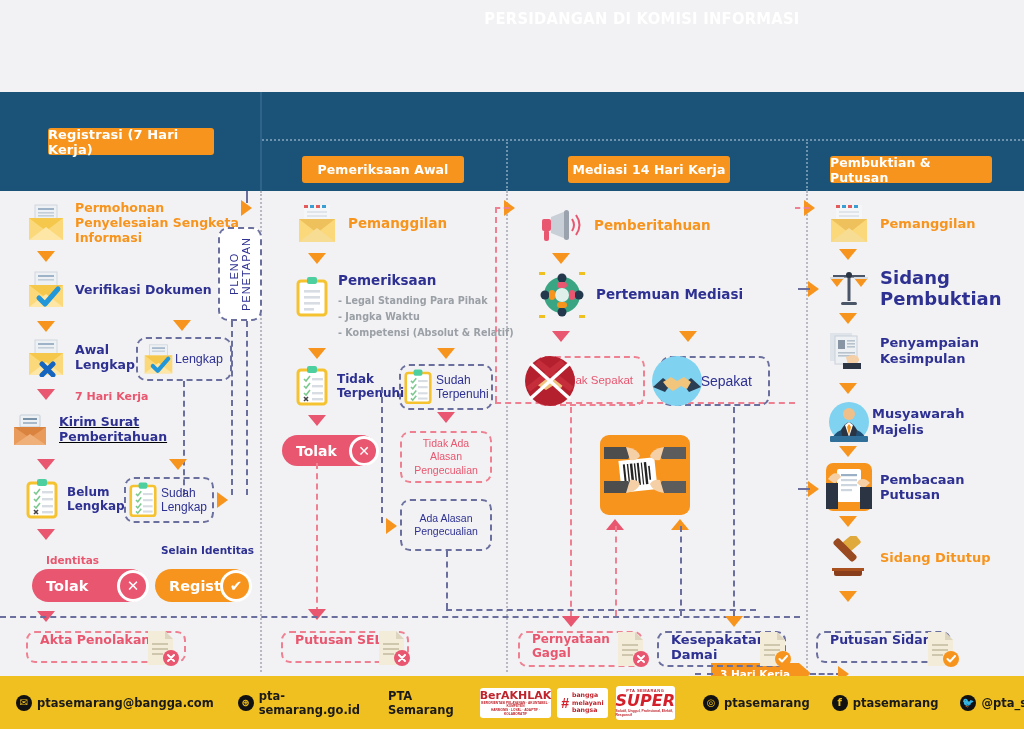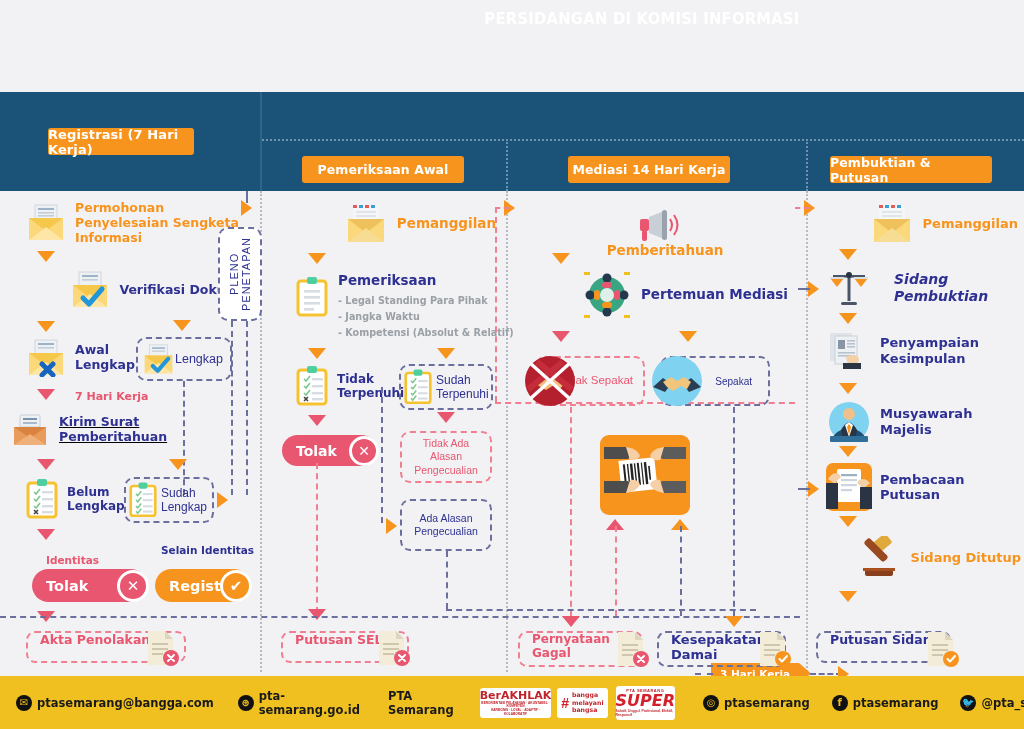--- a/index.html
+++ b/index.html
@@ -51,40 +51,40 @@
   .band-vdiv.v1 { left: 506px; }
   .band-vdiv.v2 { left: 806px; }
   .band-vdiv.v0 { left: 260px; top: 92px; height: 99px; border-left: 2px solid #2f648a; }
 
   .pill {
     position: absolute; background: #f7941d; color: #fff;
     font-weight: bold; font-size: 12.5px; border-radius: 3px;
     display: flex; align-items: center; justify-content: center;
     font-family: "DejaVu Sans", sans-serif; letter-spacing: 0.1px;
   }
-  .pill.p0 { left: 48px; top: 128px; width: 146px; height: 27px; font-size: 13px; }
+  .pill.p0 { left: 48px; top: 128px; width: 166px; height: 27px; font-size: 13px; }
   .pill.p1 { left: 302px; top: 156px; width: 162px; height: 27px; }
   .pill.p2 { left: 568px; top: 156px; width: 162px; height: 27px; }
   .pill.p3 { left: 830px; top: 156px; width: 162px; height: 27px; }
 
   
   .canvas {
     position: absolute; left: 0; top: 191px; width: 1024px; height: 481px;
     background: #f2f2f4;
   }
   .coldiv {
     position: absolute; top: 0; height: 481px; width: 0;
     border-left: 2px dotted #b9b9c4;
   }
   .coldiv.c1 { left: 260px; }
   .coldiv.c2 { left: 506px; }
   .coldiv.c3 { left: 806px; }
 
   
-  .node { position: absolute; display: flex; align-items: center; justify-content: flex-end; }
+  .node { position: absolute; display: flex; align-items: center; }
   .node .label {
     font-weight: bold; line-height: 1.18; font-family: "DejaVu Sans", sans-serif;
   }
   .lbl-orange { color: #f7941d; }
   .lbl-navy  { color: #2e3192; }
   .lbl-pink  { color: #e8566f; }
 
   
   .tri { position: absolute; width: 0; height: 0; border-left: 9px solid transparent; border-right: 9px solid transparent; }
   .tri.down { border-top: 11px solid #f7941d; }
@@ -429,21 +429,21 @@
         <circle cx="31" cy="31" r="8" fill="#e8566f"></circle>
         <path d="M28 28 l6 6 M34 28 l-6 6" stroke="#fff" stroke-width="2" stroke-linecap="round"></path>
       </svg>
     </span>
 
     <div class="tri right" style="left:504px; top:9px;"></div>
     <div class="ln h" style="left:495px; top:16px; width:14px; border-top:2px dashed #ef8091;"></div>
     <div class="ln v" style="left:495px; top:16px; height:195px; border-left:2px dashed #ef8091;"></div>
     <div class="ln h" style="left:495px; top:211px; width:300px; border-top:2px dashed #ef8091;"></div>
 
-    <div class="node" style="left:540px; top:18px; width:240px;flex-direction:column;">
+    <div class="node" style="left:540px; top:18px; width:240px;">
       <span class="ico" style="width:44px;height:34px;">
         <svg width="44" height="34" viewBox="0 0 44 34">
           <rect x="2" y="10" width="9" height="12" rx="2" fill="#e8566f"></rect>
           <rect x="4" y="21" width="5" height="11" rx="2" fill="#e8566f"></rect>
           <path d="M11 8 L26 2 L26 30 L11 24 Z" fill="#c9cfd6"></path>
           <rect x="24" y="1" width="5" height="30" rx="2.5" fill="#9aa3ad"></rect>
           <path d="M32 10 q4 6 0 12" stroke="#e8566f" stroke-width="2" fill="none"></path>
           <path d="M36 6 q7 10 0 20" stroke="#e8566f" stroke-width="2" fill="none"></path>
         </svg>
       </span>
@@ -484,21 +484,21 @@
         <circle cx="28" cy="28" r="25" fill="#b5202f"></circle>
         <path d="M13 30 l8 -5 l7 4 l8 -5 l7 5 l-4 6 l-7 -3 l-8 5 l-7 -4 z" fill="#f0c07a"></path>
         <path d="M6 18 h44 v6 h-44 z" fill="#c62d3b" transform="rotate(38 28 28)"></path>
         <path d="M6 18 h44 v6 h-44 z" fill="#c62d3b" transform="rotate(-38 28 28)"></path>
         <path d="M8 10 L48 46" stroke="#fff" stroke-width="3.5"></path>
         <path d="M48 10 L8 46" stroke="#fff" stroke-width="3.5"></path>
       </svg>
     </span>
 
     <div class="dbox navy" style="left:660px; top:165px; width:110px; height:50px; justify-content:flex-end; padding-right:16px;">
-      <span class="label lbl-navy" style="font-size:10px;">Sepakat</span>
+      <span class="label lbl-navy" style="font-size:14px;">Sepakat</span>
     </div>
     <span class="ico" style="position:absolute; left:649px; top:162px;">
       <svg width="56" height="56" viewBox="0 0 56 56">
         <circle cx="28" cy="28" r="25" fill="#7fd2f0"></circle>
         <path d="M4 34 l10 -9 l8 6 l-6 8 z" fill="#2a3d53"></path>
         <path d="M52 34 l-10 -9 l-8 6 l6 8 z" fill="#2a3d53"></path>
         <path d="M14 29 l8 -5 l6 4 l7 -4 l7 5 l-4 7 l-6 -3 l-8 5 l-6 -4 z" fill="#f2c57c"></path>
       </svg>
     </span>
 
@@ -605,21 +605,21 @@
           <rect x="19.5" y="6" width="3" height="28" fill="#4a5568"></rect>
           <rect x="5" y="8" width="32" height="2.6" fill="#4a5568"></rect>
           <rect x="13" y="35" width="16" height="3" rx="1.5" fill="#4a5568"></rect>
           <path d="M2 11 h14 l-7 9 z" fill="#f7941d"></path>
             <rect x="2" y="10" width="14" height="2" fill="#d7dde3"></rect>
           <path d="M26 11 h14 l-7 9 z" fill="#f7941d"></path>
             <rect x="26" y="10" width="14" height="2" fill="#d7dde3"></rect>
           <circle cx="21" cy="8" r="3" fill="#2a3442"></circle>
         </svg>
       </span>
-      <span class="label lbl-navy" style="font-size:14px; margin-left:24px;font-style:italic;">Sidang Pembuktian</span>
+      <span class="label lbl-navy" style="font-size:18px; margin-left:10px;">Sidang Pembuktian</span>
     </div>
     <div class="tri down" style="left:839px; top:122px;"></div>
 
     <div class="node" style="left:828px; top:140px; width:190px;">
       <span class="ico" style="width:42px;height:40px;">
         <svg width="42" height="40" viewBox="0 0 42 40">
           <rect x="2" y="2" width="22" height="28" fill="#dfe4ea"></rect>
           <rect x="7" y="5" width="22" height="28" fill="#eef1f4" stroke="#c8d0d8" stroke-width="1"></rect>
           <rect x="10" y="9" width="7" height="9" fill="#8795a5"></rect>
           <rect x="19" y="9" width="8" height="1.6" fill="#b8c2cc"></rect>
@@ -640,21 +640,21 @@
         <svg width="46" height="44" viewBox="0 0 46 44">
           <circle cx="23" cy="22" r="20" fill="#7fd2f0"></circle>
           <path d="M6 38 q5 -8 13 -9 l8 0 q8 1 13 9 z" fill="#1f4f75"></path>
           <circle cx="23" cy="14" r="6" fill="#f0c08a"></circle>
           <path d="M15 30 q4 -7 8 -8 q4 1 8 8 l-2 10 h-12 z" fill="#2a3442"></path>
           <path d="M23 22 l-4 3 l4 12 l4 -12 z" fill="#fff"></path>
           <path d="M23 24 l-2 3 l2 8 l2 -8 z" fill="#f7941d"></path>
           <rect x="4" y="36" width="38" height="6" rx="1" fill="#2f6f9a"></rect>
         </svg>
       </span>
-      <span class="label lbl-navy" style="font-size:13px; margin-left:8px; line-height:1.2;">Musyawarah Majelis</span>
+      <span class="label lbl-navy" style="font-size:13px; margin-left:0; line-height:1.2;">Musyawarah Majelis</span>
     </div>
     <div class="tri down" style="left:839px; top:255px;"></div>
 
     <div class="node" style="left:826px; top:272px; width:195px;">
       <span class="ico" style="width:46px;height:48px;">
         <svg width="46" height="48" viewBox="0 0 46 48">
           <rect x="0" y="0" width="46" height="48" rx="7" fill="#f7941d"></rect>
           <rect x="11" y="6" width="24" height="33" rx="2" fill="#fff"></rect>
           <rect x="15" y="11" width="16" height="2.2" fill="#9ab0c4"></rect>
           <rect x="15" y="16" width="16" height="2.2" fill="#cdd6df"></rect>

